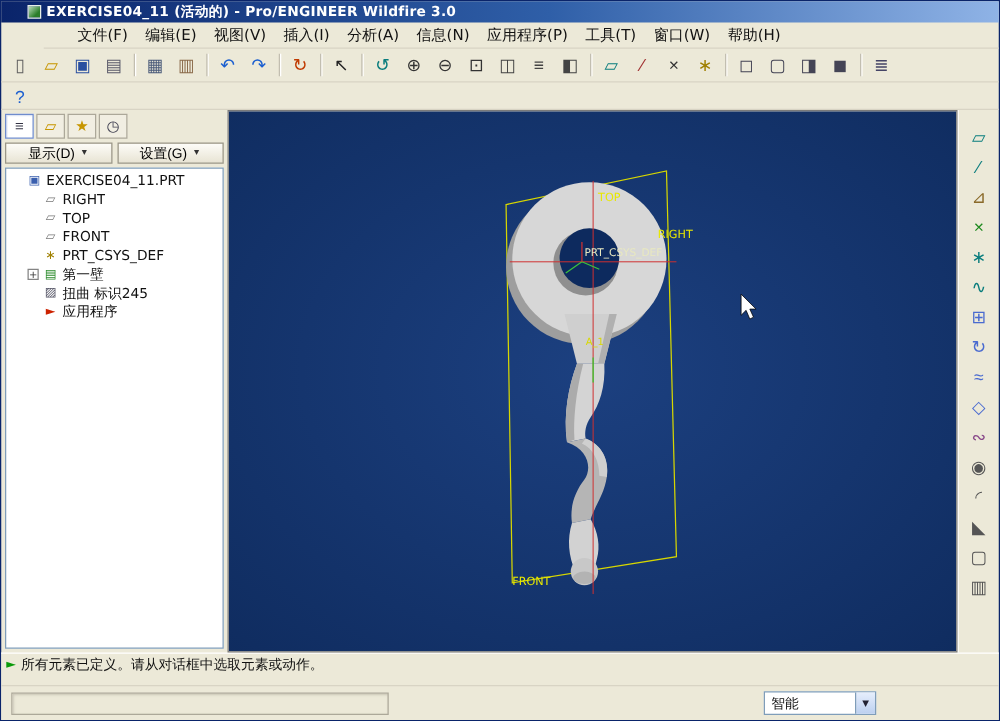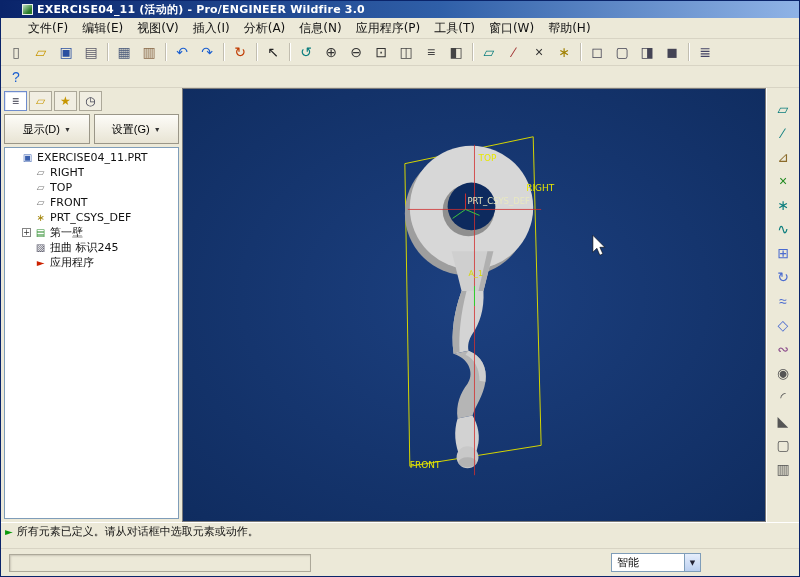--- a/index.html
+++ b/index.html
@@ -4,37 +4,37 @@
 <style>
   *{margin:0;padding:0;box-sizing:border-box;}
   html,body{width:800px;height:577px;}
   body{font-family:"DejaVu Sans","Liberation Sans",sans-serif;font-size:12px;background:#ece9d8;overflow:hidden;color:#111;}
   .window{width:800px;height:577px;display:flex;flex-direction:column;border:1px solid #0a246a;background:#ece9d8;}
 
   .titlebar{height:17px;flex:0 0 auto;background:linear-gradient(to right,#0a246a,#2f5fa8 55%,#8fb3e6);display:flex;align-items:center;gap:4px;padding:0 21px;}
   .title-icon{width:11px;height:11px;background:linear-gradient(135deg,#bfe0bf,#2a7d2a 70%);border:1px solid #e8f0e8;flex:0 0 auto;}
   .title-text{color:#fff;font-weight:bold;font-size:11px;white-space:nowrap;letter-spacing:.2px;}
 
-  .menubar{height:21px;flex:0 0 auto;display:flex;align-items:center;padding:0 20px;border-bottom:1px solid #d8d4c4;}
+  .menubar{height:21px;flex:0 0 auto;display:flex;align-items:center;padding:0 20px;border-bottom:1px solid #d8d4c4;margin-left:34px;}
   .menu-item{padding:2px 7px;white-space:nowrap;font-size:12px;}
 
   .toolbar{height:27px;flex:0 0 auto;display:flex;align-items:center;padding:0 3px;gap:1px;border-bottom:1px solid #d8d4c4;}
   .toolbar2{height:22px;flex:0 0 auto;display:flex;align-items:center;padding:0 3px;border-bottom:1px solid #d8d4c4;}
   .tb-btn{width:24px;height:22px;border:1px solid transparent;background:transparent;display:flex;align-items:center;justify-content:center;cursor:default;}
   .tb-btn .glyph{font-size:14px;line-height:1;}
   .tb-sep{width:1px;height:18px;background:#c2beb0;box-shadow:1px 0 0 #ffffff;margin:0 3px;flex:0 0 auto;}
 
   .main{flex:1;display:flex;min-height:0;}
   .left-panel{width:181px;flex:0 0 auto;display:flex;flex-direction:column;padding:3px;}
   .panel-tabs{display:flex;gap:2px;margin-bottom:3px;}
   .ptab{width:23px;height:20px;border:1px solid #aca899;background:#f1eee2;display:flex;align-items:center;justify-content:center;}
   .ptab.active{background:#ffffff;border-color:#6f8ccd;box-shadow:inset 1px 1px 0 #dfe6f5;}
   .ptab .glyph{font-size:12px;line-height:1;}
   .panel-dd{display:flex;gap:4px;margin-bottom:3px;}
-  .dd-btn{flex:1;height:30px;border:1px solid #9a9688;background:linear-gradient(#fdfcf8,#e8e4d4);font-size:11px;display:flex;align-items:center;justify-content:center;gap:4px;white-space:nowrap;}
+  .dd-btn{flex:1;height:17px;border:1px solid #9a9688;background:linear-gradient(#fdfcf8,#e8e4d4);font-size:11px;display:flex;align-items:center;justify-content:center;gap:4px;white-space:nowrap;}
   .dd-btn::after{content:"▼";font-size:7px;color:#333;}
   .tree-box{flex:1;background:#fff;border:1px solid #7f9db9;overflow:hidden;padding:2px 0;}
   .tree-item{display:flex;align-items:center;gap:3px;height:15px;white-space:nowrap;font-size:11px;}
   .expander{width:9px;height:9px;flex:0 0 auto;border:1px solid #848484;background:#fff;font-size:8px;line-height:7px;text-align:center;color:#333;}
   .expander::before{content:"+";}
   .t-icon{width:13px;flex:0 0 auto;text-align:center;font-size:10px;line-height:1;}
   .t-label{overflow:hidden;text-overflow:ellipsis;}
 
   .viewport{flex:1;position:relative;border:1px solid #7a7a7a;min-width:0;}
   .viewport svg{display:block;width:100%;height:100%;}

